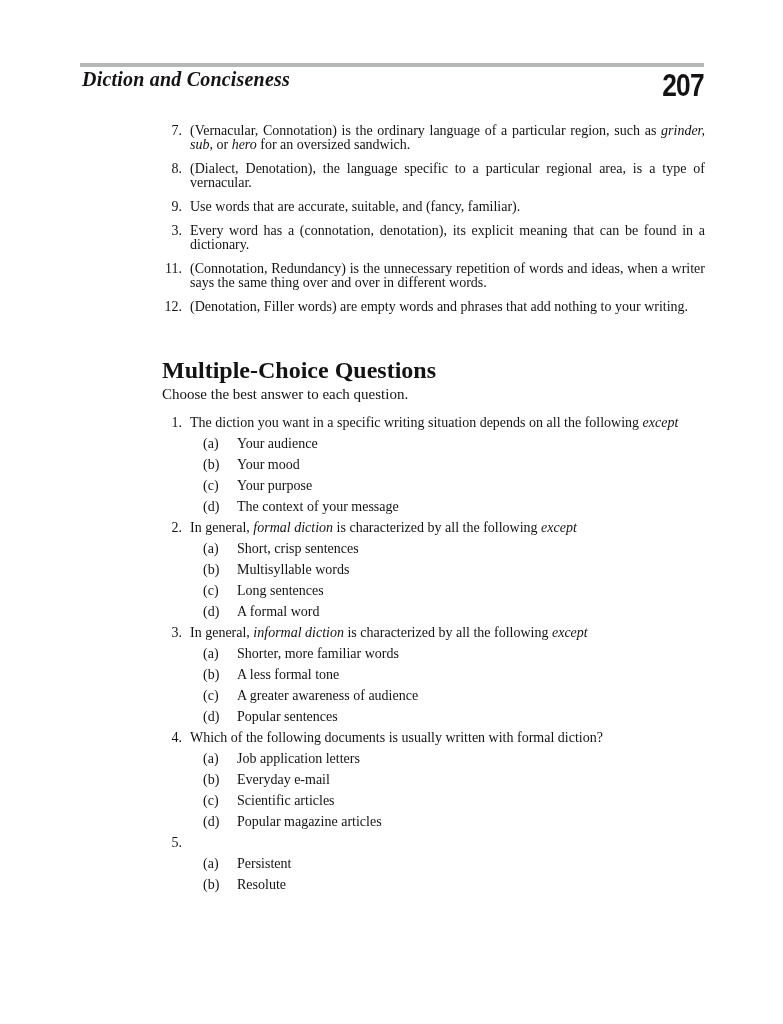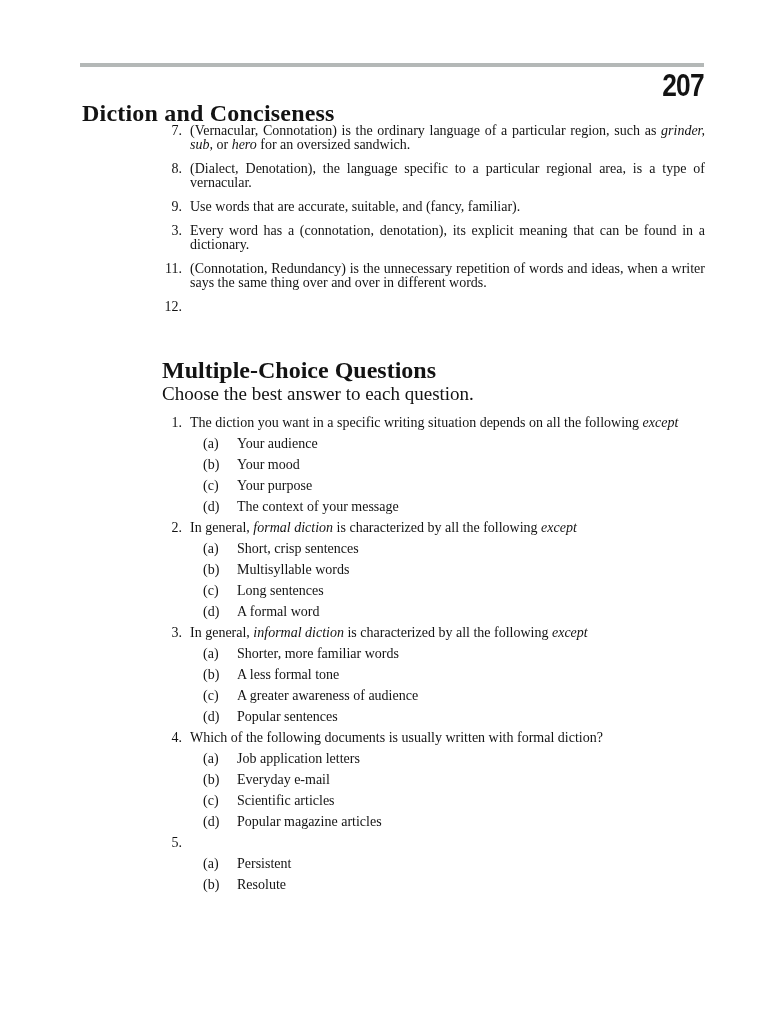--- a/index.html
+++ b/index.html
@@ -3,39 +3,39 @@
 <meta charset="utf-8">
 <style>
   html,body{margin:0;padding:0;}
   body{
     width:783px;height:1024px;background:#ffffff;color:#131313;
     font-family:"Liberation Serif",serif;position:relative;overflow:hidden;
   }
   .page{position:absolute;inset:0;}
   .rule{position:absolute;left:80px;top:63px;width:624px;height:4px;background:#b4b8b7;}
   .chapter-title{
-    position:absolute;left:82px;top:68px;font-size:24px;font-weight:bold;
-    letter-spacing:.2px;white-space:nowrap;margin-top:32px;
+    position:absolute;left:82px;top:68px;font-size:20px;font-weight:bold;font-style:italic;
+    letter-spacing:.2px;white-space:nowrap;
   }
   .pagenum{
     position:absolute;top:70px;right:79px;font-size:31px;font-weight:bold;line-height:1;
     font-family:"Liberation Sans",sans-serif;transform:scaleX(.85);transform-origin:100% 0;
     letter-spacing:-1px;
   }
   .fill-list{position:absolute;left:82px;top:124px;width:623px;font-size:14px;line-height:14px;}
   .row{display:flex;}
   .fill-item{margin-bottom:10px;}
   .num{width:100px;text-align:right;flex:none;}
   .txt{flex:1;margin-left:8px;text-align:justify;}
   .it{font-style:italic;}
   .mc-heading{
     position:absolute;left:162px;top:357px;margin:0;font-size:24px;font-weight:bold;
     font-family:"Liberation Serif",serif;white-space:nowrap;
   }
-  .mc-intro{position:absolute;left:162px;top:385px;font-size:19px;line-height:18px;white-space:nowrap;}
+  .mc-intro{position:absolute;left:162px;top:385px;font-size:15px;line-height:18px;white-space:nowrap;}
   .q-list{position:absolute;left:82px;top:412px;width:623px;font-size:14px;line-height:21px;}
   .opt-row{display:flex;margin-left:121px;}
   .letter{width:34px;flex:none;}
   .opt-text{flex:1;}
 </style>
 </head>
 <body>
 
 <div class="page">
   <div class="rule"></div>
@@ -58,20 +58,21 @@
       <div class="row fill-item">
         <span class="num">3.</span>
         <div class="txt"><span>Every word has a (connotation, denotation), its explicit meaning that can be found in a dictionary.</span></div>
       </div>
       <div class="row fill-item">
         <span class="num">11.</span>
         <div class="txt"><span>(Connotation, Redundancy) is the unnecessary repetition of words and ideas, when a writer says the same thing over and over in different words.</span></div>
       </div>
       <div class="row fill-item">
         <span class="num">12.</span>
+        <div class="txt"><span>(Denotation, Filler words) are empty words and phrases that add nothing to your writing.</span></div>
       </div>
     </div>
 
   <h2 class="mc-heading">Multiple-Choice Questions</h2>
   <div class="mc-intro">Choose the best answer to each question.</div>
 
   <div class="q-list">
       <div class="row q-prompt">
         <span class="num">1.</span>
         <div class="txt"><span>The diction you want in a specific writing situation depends on all the following </span><span class="it">except</span></div>

